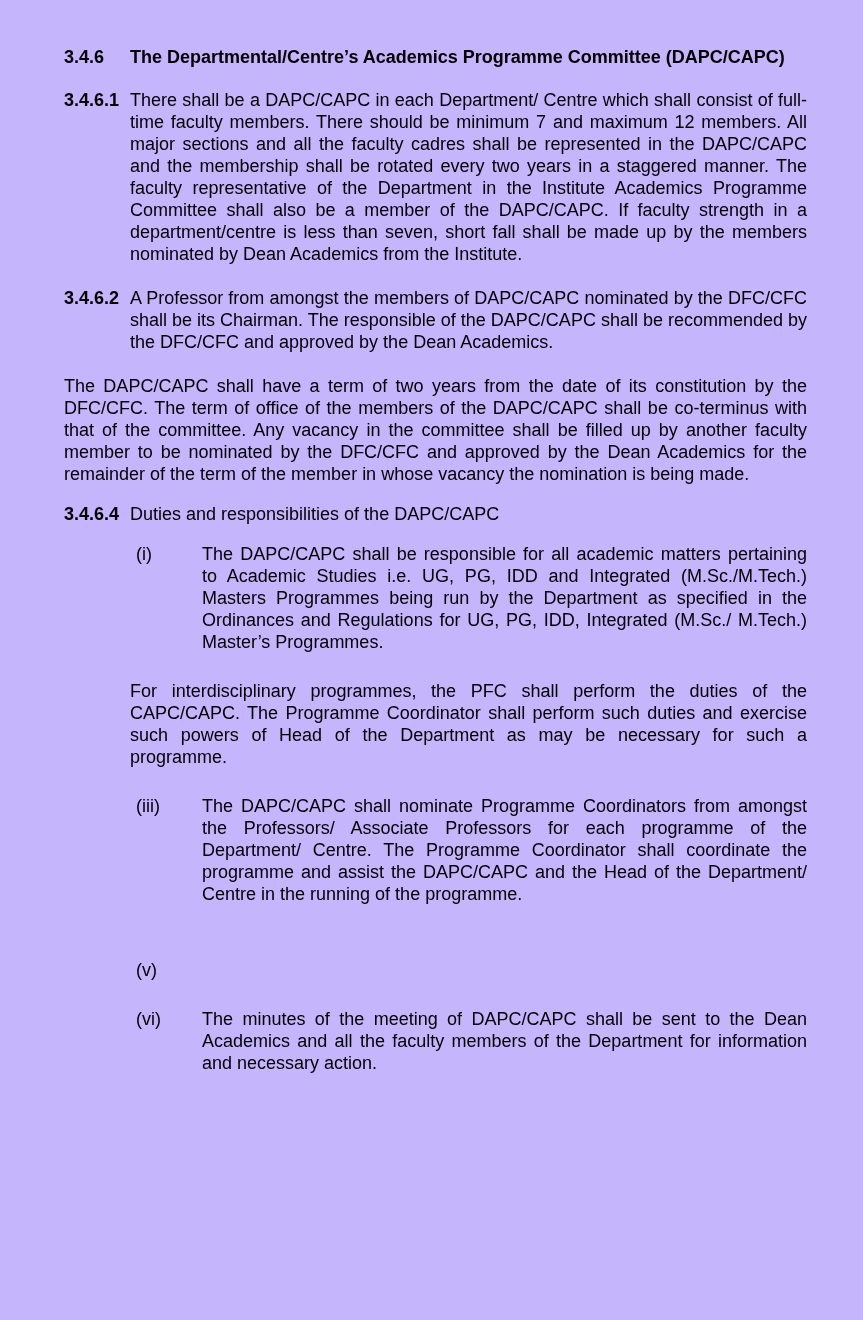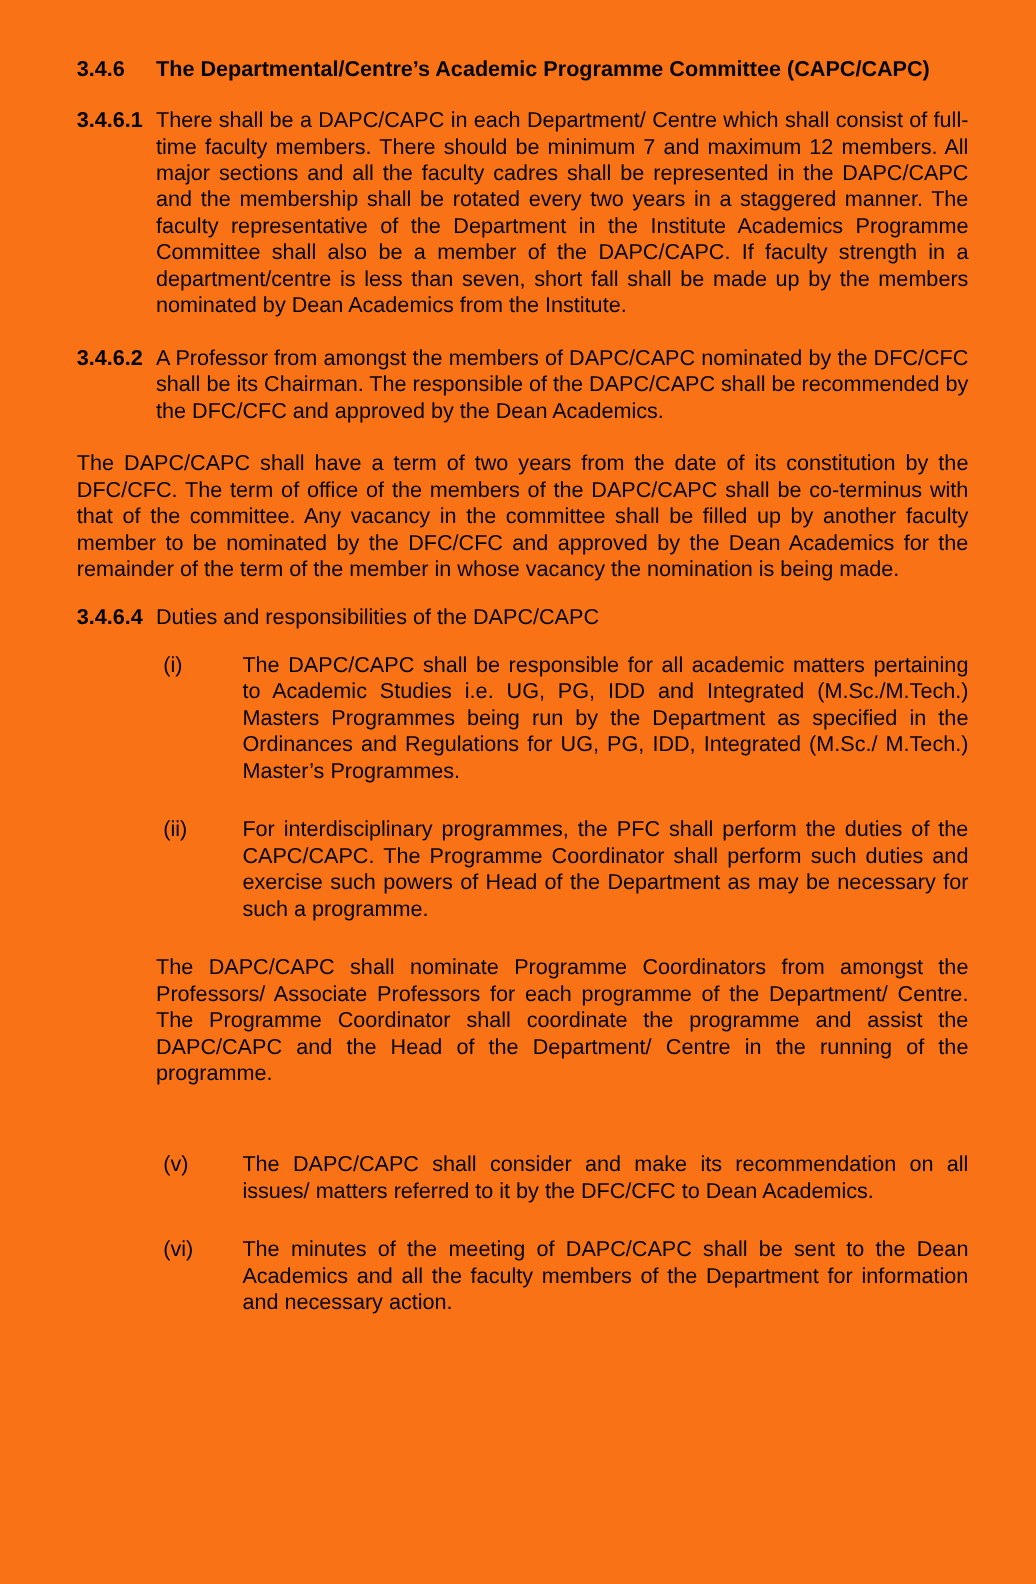--- a/index.html
+++ b/index.html
@@ -5,21 +5,21 @@
   html, body {
     margin: 0;
     padding: 0;
     background: #ffffff;
   }
   .page {
     position: relative;
     width: 863px;
     height: 1320px;
     box-sizing: border-box;
-    background: #f97316;
+    background: #c4b5fd;
     color: #000000;
     font-family: "Liberation Sans", sans-serif;
     font-size: 18px;
     line-height: 22px;
     padding: 46px 56px 0 64px;
     overflow: hidden;
   }
   .section {
     display: flex;
     margin-bottom: 22px;
@@ -66,21 +66,21 @@
     text-align: justify;
   }
 </style>
 </head>
 <body>
 
 <div class="page">
 
   <div class="section heading">
     <div class="num">3.4.6</div>
-    <div class="body">The Departmental/Centre’s Academic Programme Committee (CAPC/​CAPC)</div>
+    <div class="body">The Departmental/Centre’s Academics Programme Committee (DAPC/​CAPC)</div>
   </div>
 
   <div class="section">
     <div class="num">3.4.6.1</div>
     <div class="body">There shall be a DAPC/CAPC in each Department/ Centre which shall consist of full-time faculty members. There should be minimum 7 and maximum 12 members. All major sections and all the faculty cadres shall be represented in the DAPC/CAPC and the membership shall be rotated every two years in a staggered manner.  The faculty representative of the Department in the Institute Academics Programme Committee shall also be a member of the DAPC/CAPC. If faculty strength in a department/centre is less than seven, short fall shall be made up by the members nominated by Dean Academics from the Institute.</div>
   </div>
 
   <div class="section">
     <div class="num">3.4.6.2</div>
     <div class="body">A Professor from amongst the members of DAPC/CAPC nominated by the DFC/CFC shall be its Chairman. The responsible of the DAPC/CAPC shall be recommended by the DFC/CFC and approved by the Dean Academics.</div>
@@ -96,34 +96,33 @@
   </div>
 
   <div class="duties-list">
 
     <div class="list-item">
       <div class="marker">(i)</div>
       <div class="text">The DAPC/CAPC shall be responsible for all academic matters pertaining to Academic Studies i.e. UG, PG, IDD and Integrated (M.Sc./M.Tech.) Masters Programmes being run by the Department as specified in the Ordinances and Regulations for UG, PG, IDD, Integrated  (M.Sc./ M.Tech.) Master’s Programmes.</div>
     </div>
 
     <div class="list-item">
-      <div class="marker">(ii)</div>
       <div class="text">For interdisciplinary programmes, the PFC shall perform the duties of the CAPC/CAPC. The Programme Coordinator shall perform such duties and exercise such powers of Head of the Department as may be necessary for such a programme.</div>
     </div>
 
     <div class="list-item">
+      <div class="marker">(iii)</div>
       <div class="text">The DAPC/CAPC shall nominate Programme Coordinators from amongst the Professors/ Associate Professors for each programme of the Department/ Centre. The Programme Coordinator shall coordinate the programme and assist the DAPC/CAPC and the Head of the Department/ Centre in the running of the programme.</div>
     </div>
 
     <div class="list-item">
     </div>
 
     <div class="list-item">
       <div class="marker">(v)</div>
-      <div class="text">The DAPC/CAPC shall consider and make its recommendation on all issues/ matters referred to it by the DFC/CFC to Dean Academics.</div>
     </div>
 
     <div class="list-item">
       <div class="marker">(vi)</div>
       <div class="text">The minutes of the meeting of DAPC/CAPC shall be sent to the Dean Academics and all the faculty members of the Department for information and necessary action.</div>
     </div>
 
   </div>
 
 </div>

